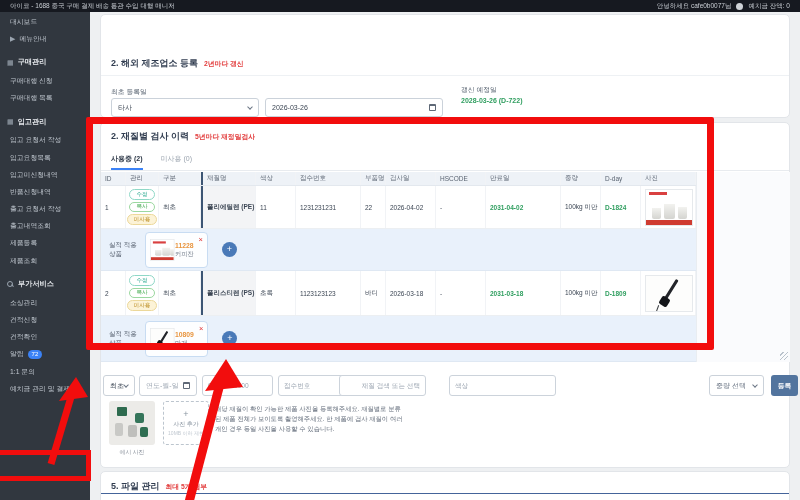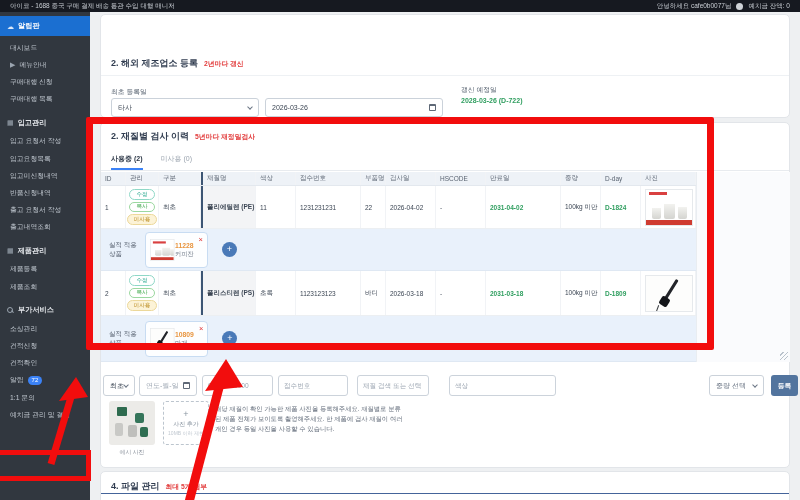--- a/index.html
+++ b/index.html
@@ -142,30 +142,30 @@
   <div class="topbar">
     <span>아이코 - 1688 중국 구매 결제 배송 통관 수입 대행 매니저</span>
     <span class="tb-right">
       <span>안녕하세요 cafe0b0077님</span>
       <span class="avatar"></span>
       <span>예치금 잔액: 0</span>
     </span>
   </div>
 
   <aside class="sidebar">
-    <div class="s-active">
-        <span class="ico">☁</span>
-        <span>알림판</span>
-      </div>
     <div class="s-item">
         <span>대시보드</span>
       </div>
     <div class="s-item">
         <span class="ico">▶</span>
         <span>메뉴안내</span>
+      </div>
+    <div class="s-sec">
+        <span class="ico">▦</span>
+        <span>구매관리</span>
       </div>
     <div class="s-item">
         <span>구매대행 신청</span>
       </div>
     <div class="s-item">
         <span>구매대행 목록</span>
       </div>
     <div class="s-sec">
         <span class="ico">▦</span>
         <span>입고관리</span>
@@ -180,24 +180,20 @@
         <span>입고미신청내역</span>
       </div>
     <div class="s-item">
         <span>반품신청내역</span>
       </div>
     <div class="s-item">
         <span>출고 요청서 작성</span>
       </div>
     <div class="s-item">
         <span>출고내역조회</span>
-      </div>
-    <div class="s-sec">
-        <span class="ico">▦</span>
-        <span>제품관리</span>
       </div>
     <div class="s-item">
         <span>제품등록</span>
       </div>
     <div class="s-item">
         <span>제품조회</span>
       </div>
     <div class="s-sec">
         <span class="mag-ico"></span>
         <span>부가서비스</span>
@@ -370,21 +366,21 @@
         <div class="select-box" style="left:2px; width:32px;">
           <span>최초</span>
             <span class="chev"></span>
         </div>
         <div class="date-box" style="left:38px; width:58px;">
           <span style="color:#9aa4b0;">연도-월-일</span>
             <span class="cal-ico"></span>
         </div>
         <input class="fin" style="left: 101px; width: 71px;" placeholder="0000.00-0000">
         <input class="fin" style="left: 177px; width: 70px;" placeholder="접수번호">
-        <input class="fin" style="left: 256px; width: 72px;" placeholder="재질 검색 또는 선택">
+        <input class="fin" style="left: 238px; width: 87px; text-align: right;" placeholder="재질 검색 또는 선택">
         <input class="fin" style="left: 348px; width: 107px;" placeholder="색상">
         <div class="select-box" style="left:608px; width:55px;">
           <span style="color:#6b7685;">중량 선택</span>
             <span class="chev"></span>
         </div>
         <button class="regbtn">등록</button>
       </div>
 
       <div class="ex-photo">
           <div class="g1"></div>
@@ -397,21 +393,21 @@
       <div class="addbox">
         <span class="plus">+</span>
         <span class="t1">사진 추가</span>
         <span class="t2">10MB 이하 제한</span>
       </div>
       <div class="guide-txt">해당 재질이 확인 가능한 제품 사진을 등록해주세요. 재질별로 분류된 제품 전체가 보이도록 촬영해주세요. 한 제품에 검사 재질이 여러 개인 경우 동일 사진을 사용할 수 있습니다.</div>
     </section>
 
     <section class="card card3">
       <div class="sec-title c3-title">
-        <span>4. 파일 관리</span><span class="note">최대 5개 첨부</span>
+        <span>5. 파일 관리</span><span class="note">최대 5개 첨부</span>
       </div>
       <div class="c3-line"></div>
     </section>
   </div>
 
   <div class="anno anno-main"></div>
   <div class="anno anno-side"></div>
   <svg class="anno-svg" width="800" height="500" viewBox="0 0 800 500">
     <line x1="188" y1="506" x2="221" y2="380" stroke="#f20d0d" stroke-width="9"></line>
     <polygon points="226,359 205,391 243,387" fill="#f20d0d"></polygon>

